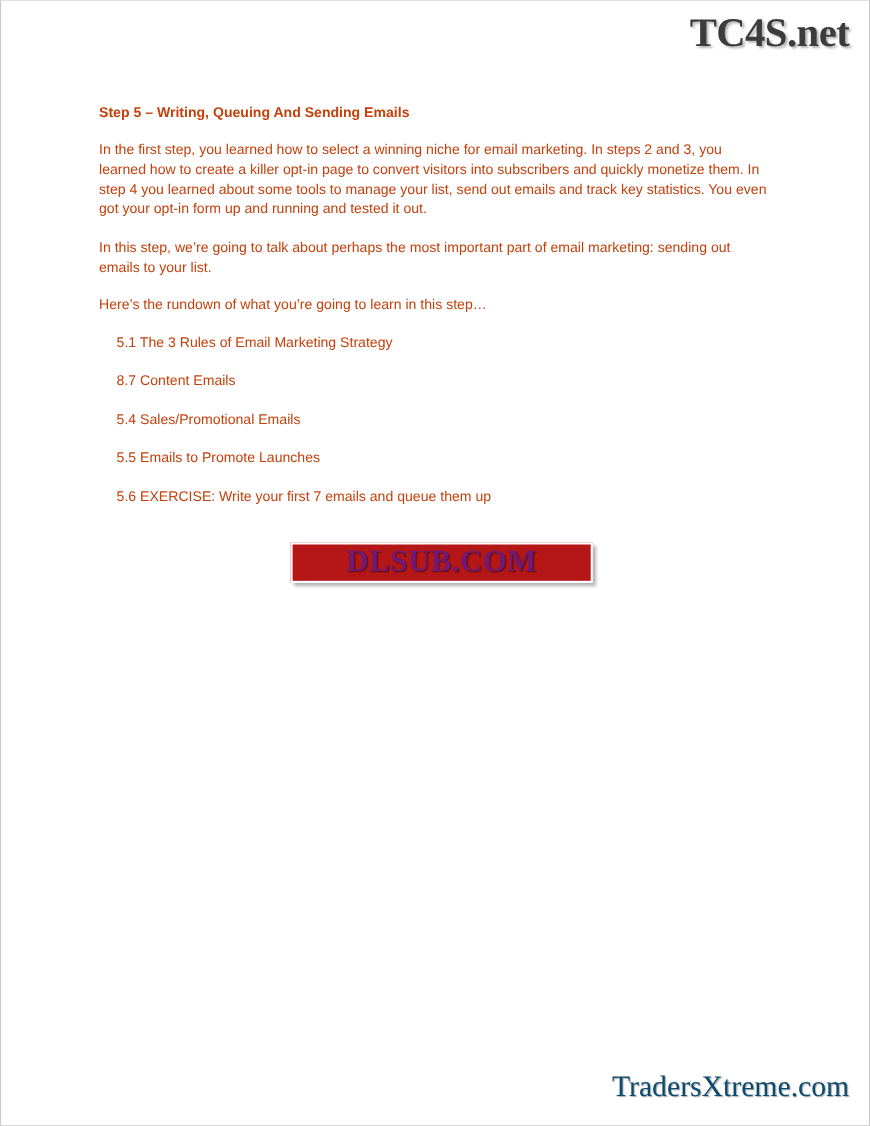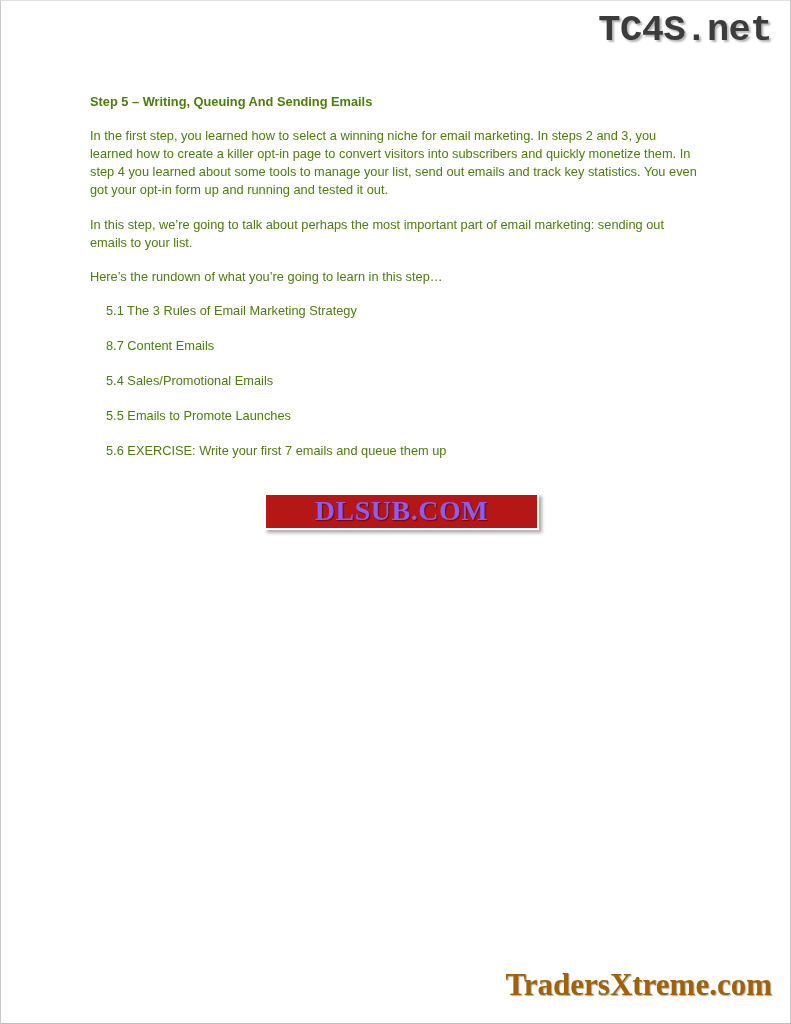--- a/index.html
+++ b/index.html
@@ -28,50 +28,50 @@
     border-right: 1px solid #c9c9c9;
     border-top: 1px solid #e2e2e2;
     border-bottom: 1px solid #bfbfbf;
   }
 
   
   .brand-top {
     position: absolute;
     right: 18px;
     top: 8px;
-    font-family: Liberation Mono, monospace;
+    font-family: Liberation Serif, serif;
     font-weight: bold;
     font-size: 37px;
     color: #3c3c3c;
     letter-spacing: -0.5px;
     text-shadow: 2px 2px 2px rgba(120,120,120,0.55);
     white-space: nowrap;
   }
 
   
   .brand-bottom {
     position: absolute;
     right: 18px;
     bottom: 20px;
     font-family: "Liberation Serif", serif;
-    font-weight: bold;
-    font-size: 31px;
-    color: #a16207;
+    font-weight: normal;
+    font-size: 27px;
+    color: #0c4a6e;
     letter-spacing: 0px;
     text-shadow: 1px 1px 1px rgba(90,90,90,0.5);
     white-space: nowrap;
   }
 
   
   .doc {
     position: absolute;
     left: 89px;
     top: 92px;
     width: 612px;
-    color: #4d7c0f;
+    color: #c2410c;
     font-size: 12.8px;
     line-height: 1.42;
   }
 
   .doc h1.heading {
     font-size: 12.8px;
     font-weight: bold;
     margin: 0 0 16px 0;
     line-height: 1.4;
   }
@@ -113,21 +113,21 @@
     position: absolute;
     left: 0;
     top: 0;
     width: 275px;
     height: 37px;
     line-height: 35px;
     text-align: center;
     font-family: "Liberation Serif", serif;
     font-weight: bold;
     font-size: 28px;
-    color: #8b5cf6;
+    color: #701a75;
     letter-spacing: 0.5px;
     text-shadow: 1px 1px 1px rgba(0,0,0,0.45);
     white-space: nowrap;
   }
 </style>
 </head>
 <body>
 
 <div class="page">
 

